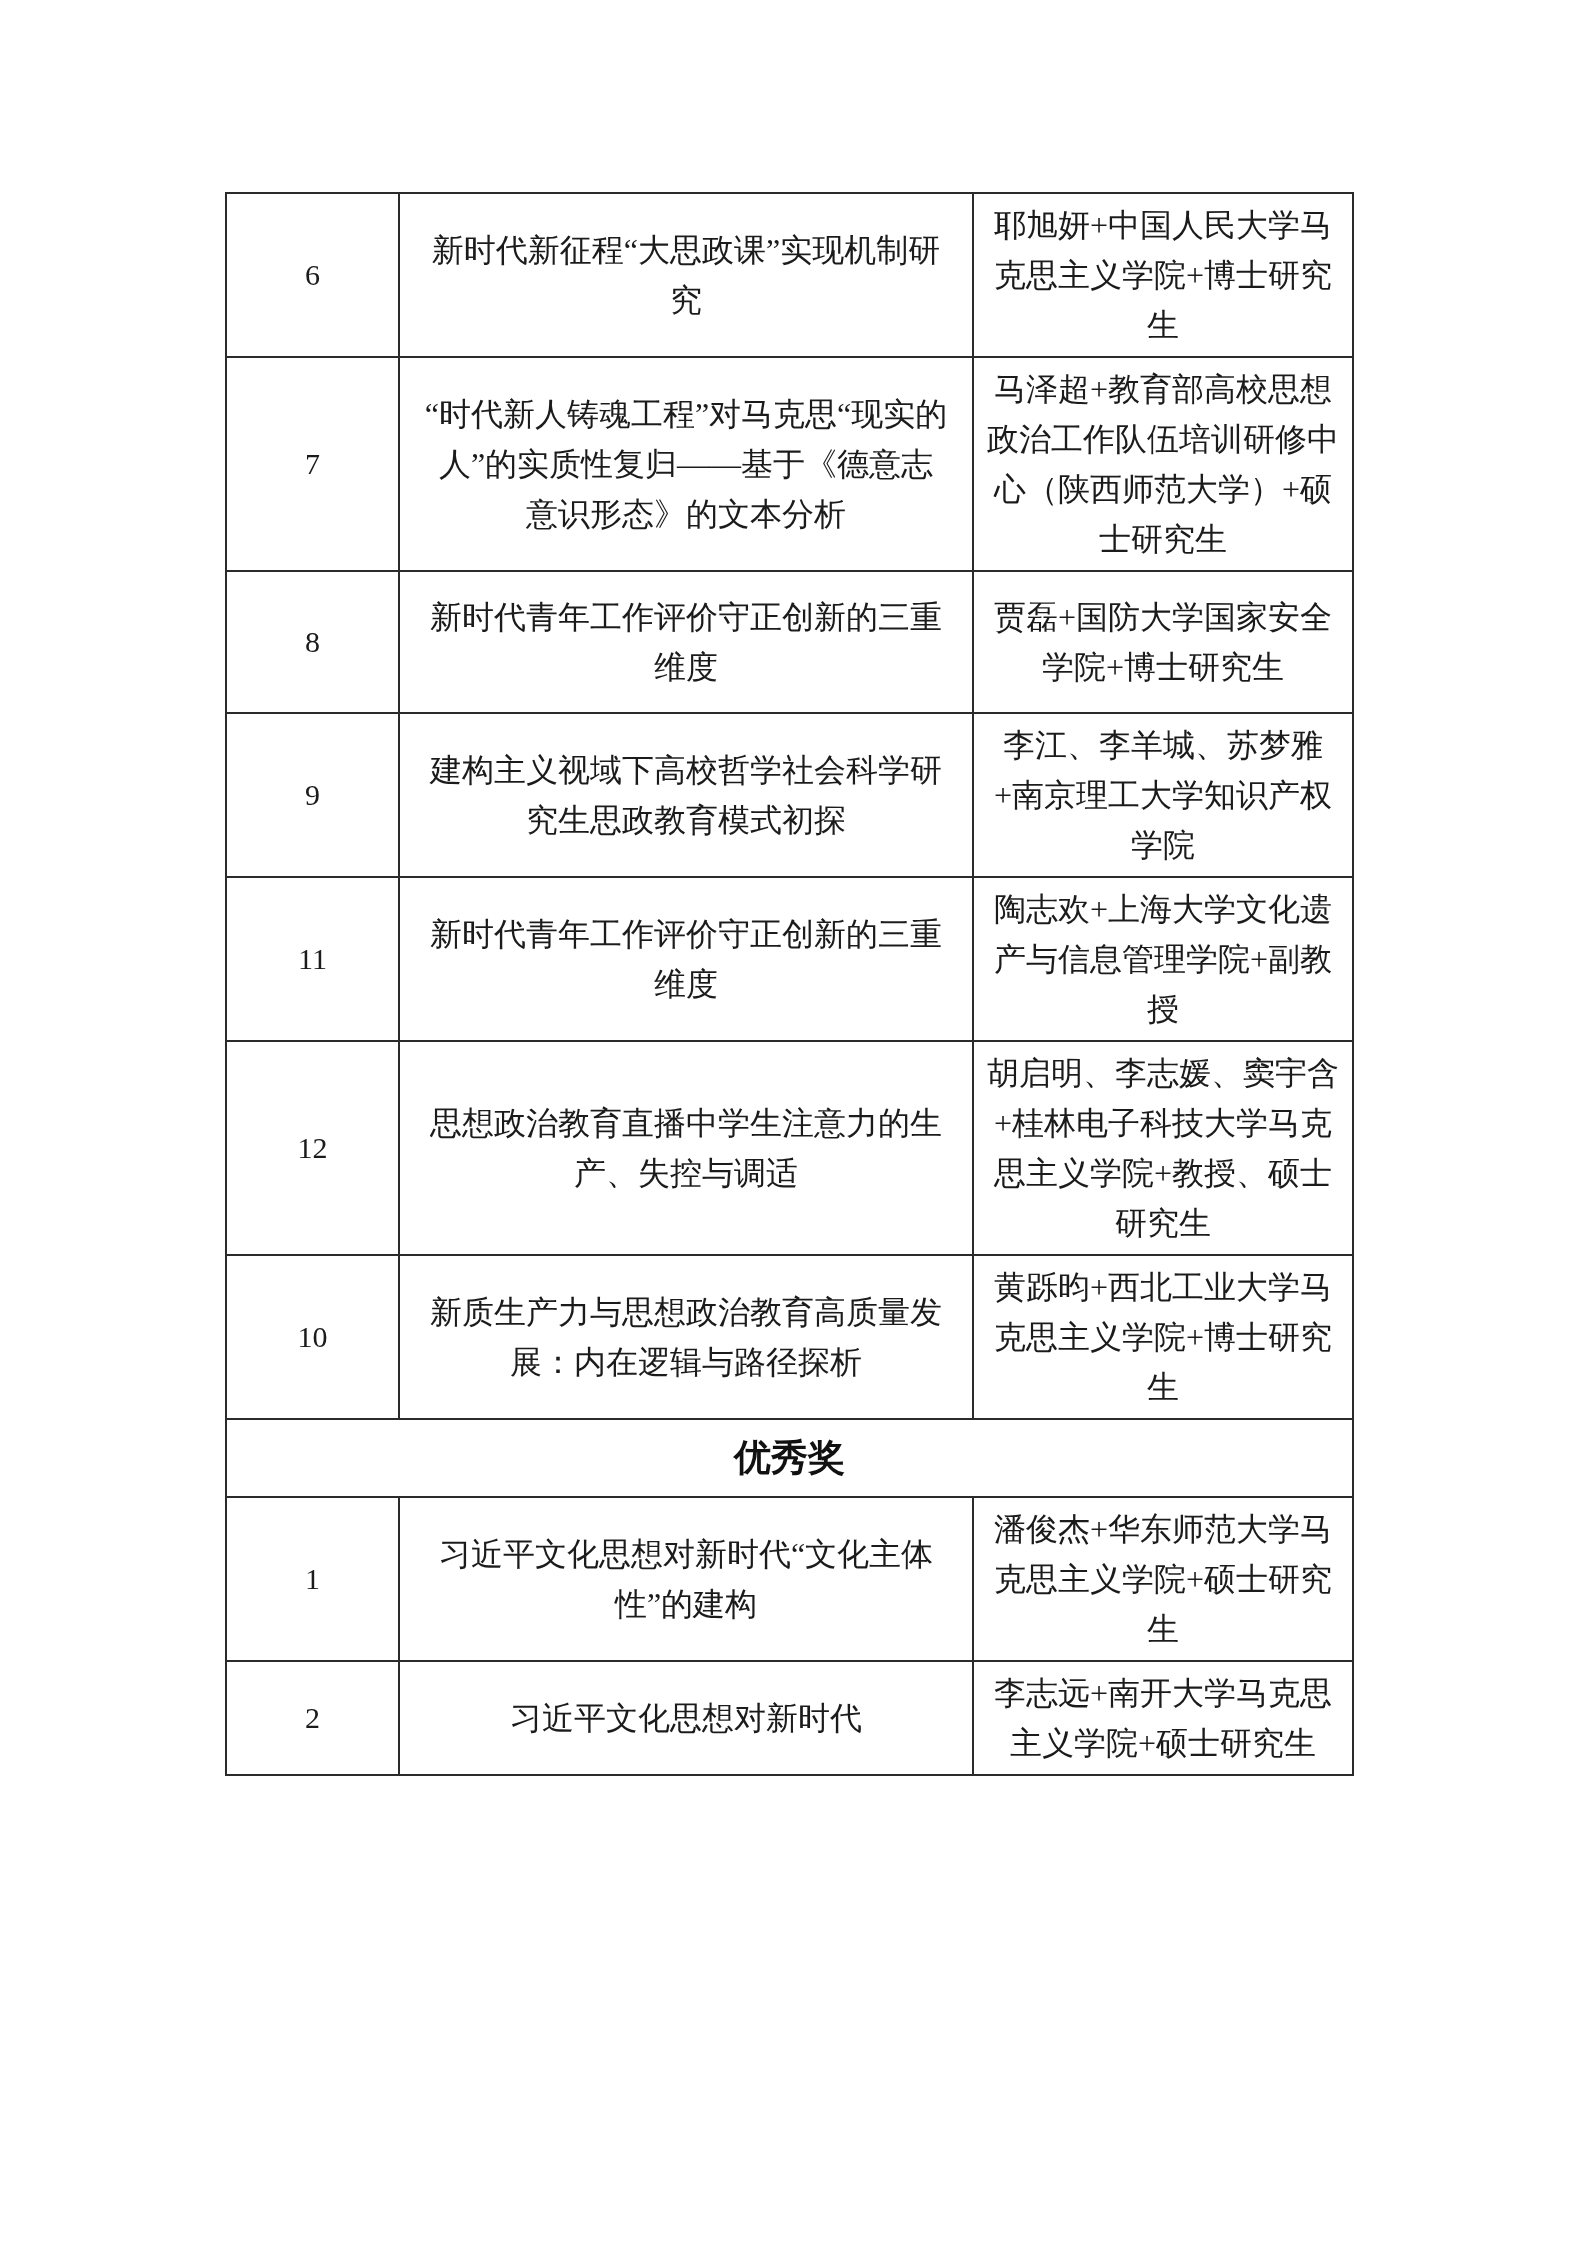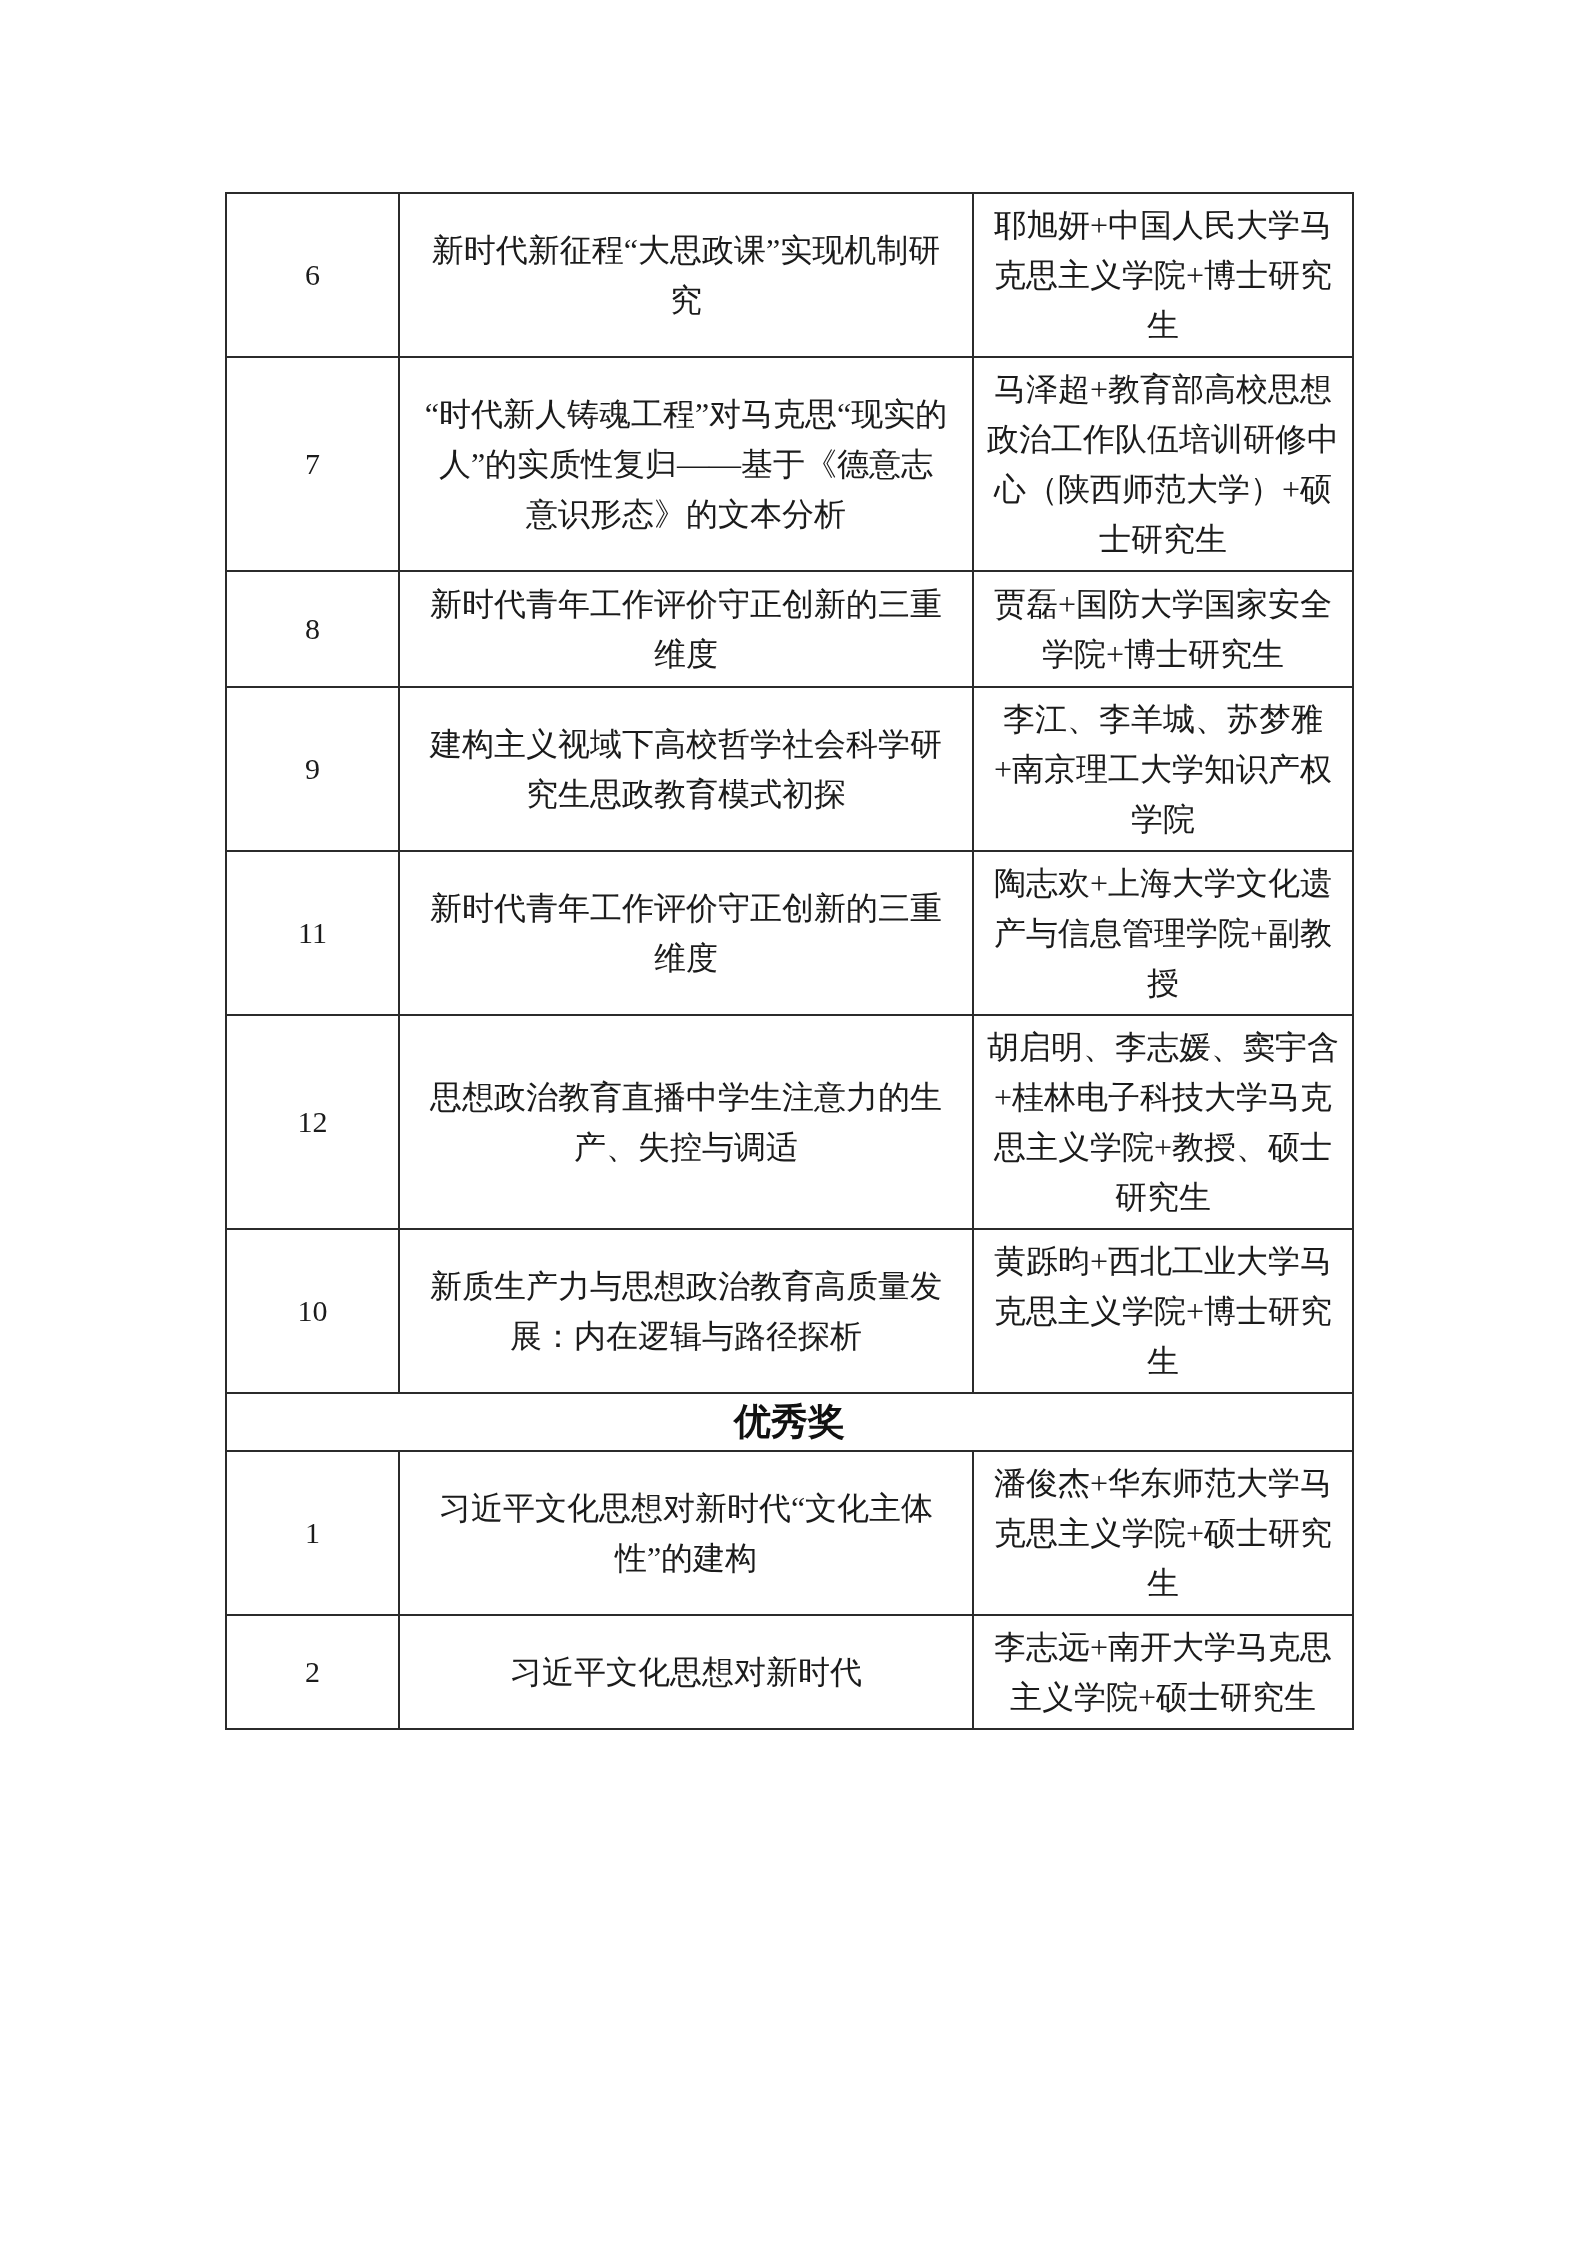--- a/index.html
+++ b/index.html
@@ -32,32 +32,32 @@
     word-break: break-all;
   }
   .doc-table col.col-num   { width: 173px; }
   .doc-table col.col-title { width: 574px; }
   .doc-table col.col-auth  { width: 380px; }
   .doc-table td.c-num {
     font-size: 30px;
     font-family: "Liberation Serif", "DejaVu Serif", serif;
   }
   .doc-table td.c-title {
-    padding: 7px 24px;
+    padding: 20px 24px;
     margin-left: 32px;
   }
   .doc-table td.c-auth {
     padding: 6px 10px;
   }
   .doc-table td.section-cell {
     font-family: "Liberation Sans", "DejaVu Sans", sans-serif;
     font-weight: bold;
     font-size: 37px;
     line-height: 44px;
-    padding: 6px 10px;
+    padding: 16px 10px;
     color: #111111;
     text-align: center;
   }
 </style>
 </head>
 <body>
 
 <table class="doc-table">
   <colgroup>
     <col class="col-num">

